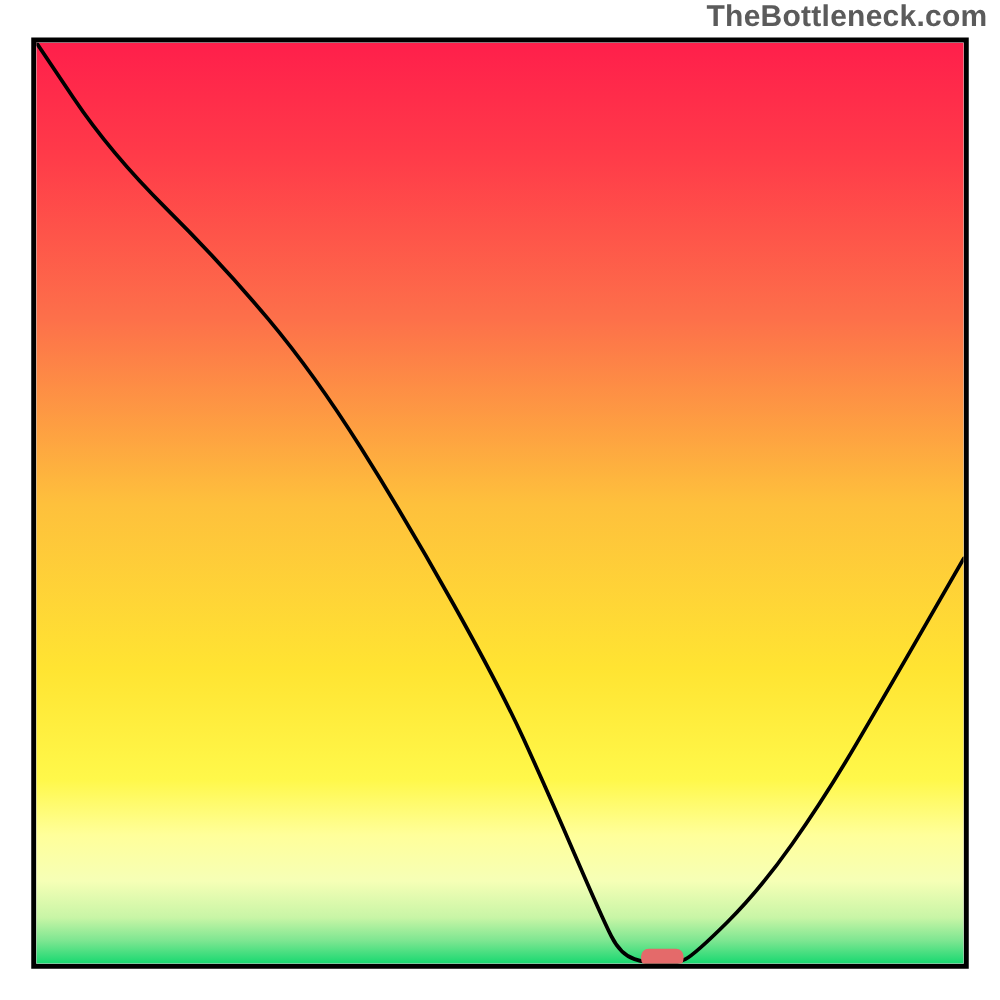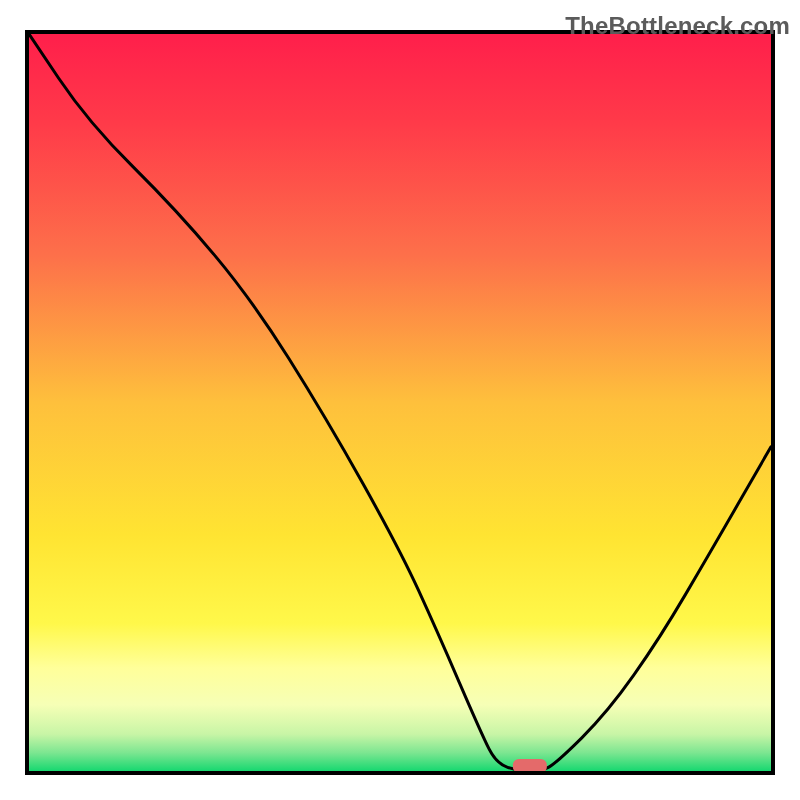--- a/index.html
+++ b/index.html
@@ -4,21 +4,21 @@
 <style>
   * { margin: 0; padding: 0; box-sizing: border-box; }
   html, body { width: 800px; height: 800px; overflow: hidden; background: #fff; }
   .frame {
     position: relative;
     width: 800px;
     height: 800px;
   }
   .watermark {
     position: absolute;
-    top: 12px;
+    top: 0;
     right: 10px;
     font-family: Arial, Helvetica, sans-serif;
     font-size: 24px;
     font-weight: 600;
     color: #5b5b5b;
     letter-spacing: 0.2px;
     z-index: 10;
   }
   .plot-box {
     position: absolute;

